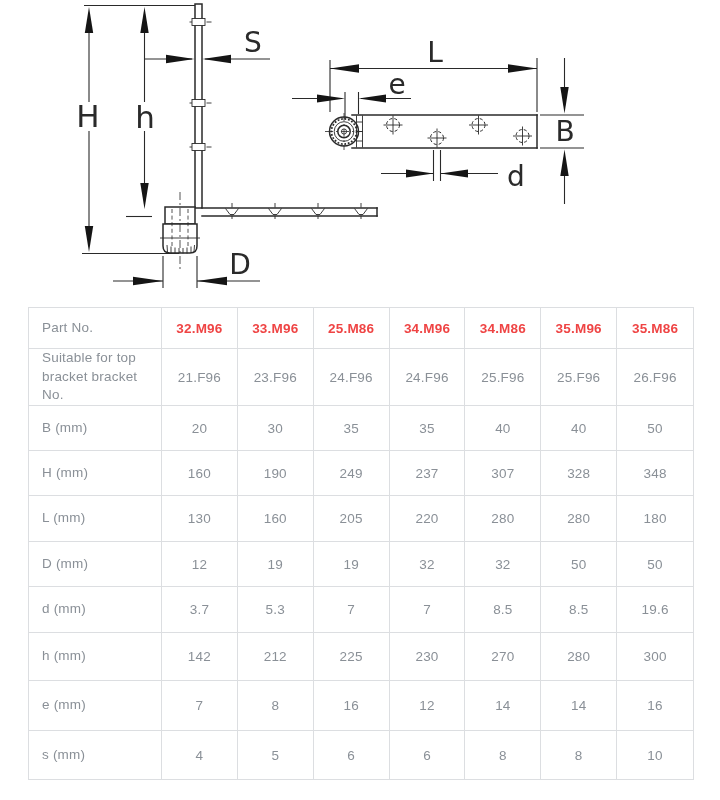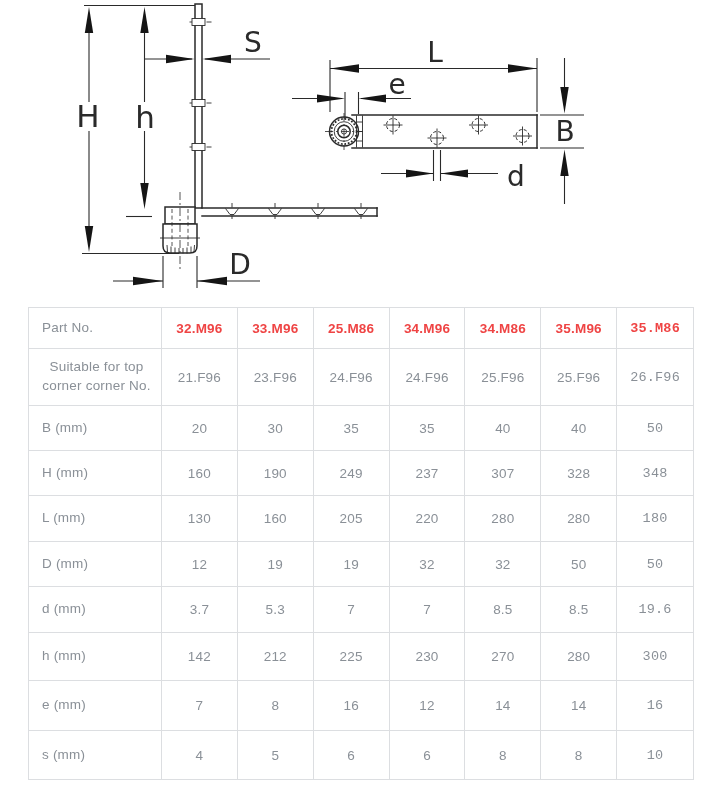--- a/index.html
+++ b/index.html
@@ -21,23 +21,23 @@
   .lab{font-size:28px;}
 
   .spec-table{position:absolute;left:28px;top:307px;width:664px;height:471px;
      display:grid;grid-template-columns:133px repeat(7,1fr);
      grid-template-rows:41px 57px 45px 45px 46px 45px 46px 48px 50px 48px;
      border:1px solid #dcdee1;background:#fff;box-sizing:content-box;}
   .tr{display:contents;}
   .td{border-right:1px solid #dcdee1;border-bottom:1px solid #dcdee1;
       display:flex;align-items:center;justify-content:center;
       font-size:13.5px;color:#8a9097;letter-spacing:.2px;background:#fff;}
-  .td:last-child{border-right:none;font-family:Liberation Mono, monospace;}
+  .td:last-child{border-right:none;}
   .tr:last-child .td{border-bottom:none;}
-  .td.rlabel{justify-content:flex-start;padding:0 10px 0 13px;line-height:1.4;text-align:center;}
+  .td.rlabel{justify-content:flex-start;padding:0 20px 0 13px;line-height:1.4;text-align:left;}
   .td.part{color:#ef4444;font-weight:bold;}
 </style>
 </head>
 <body>
 
 <div class="drawing">
 <svg width="720" height="305" viewBox="0 0 720 305" xmlns="http://www.w3.org/2000/svg">
 
   <g>
 
@@ -219,21 +219,21 @@
     <div class="td rlabel">Part No.</div>
     <div class="td part">32.M96</div>
     <div class="td part">33.M96</div>
     <div class="td part">25.M86</div>
     <div class="td part">34.M96</div>
     <div class="td part">34.M86</div>
     <div class="td part">35.M96</div>
     <div class="td part">35.M86</div>
   </div>
   <div class="tr">
-    <div class="td rlabel">Suitable for top corner corner No.</div>
+    <div class="td rlabel">Suitable for top bracket bracket No.</div>
     <div class="td">21.F96</div>
     <div class="td">23.F96</div>
     <div class="td">24.F96</div>
     <div class="td">24.F96</div>
     <div class="td">25.F96</div>
     <div class="td">25.F96</div>
     <div class="td">26.F96</div>
   </div>
   <div class="tr">
     <div class="td rlabel">B (mm)</div>

